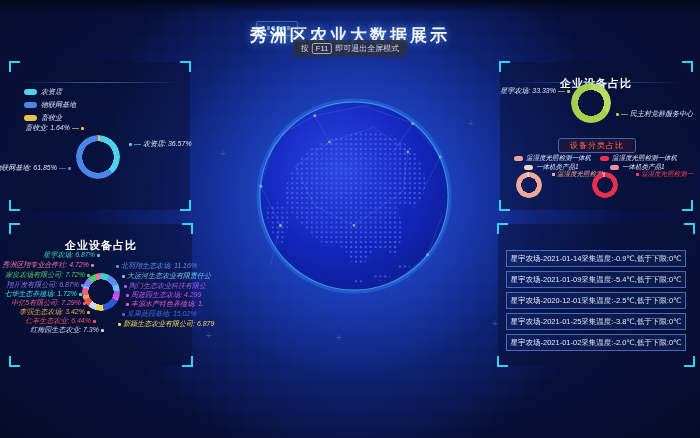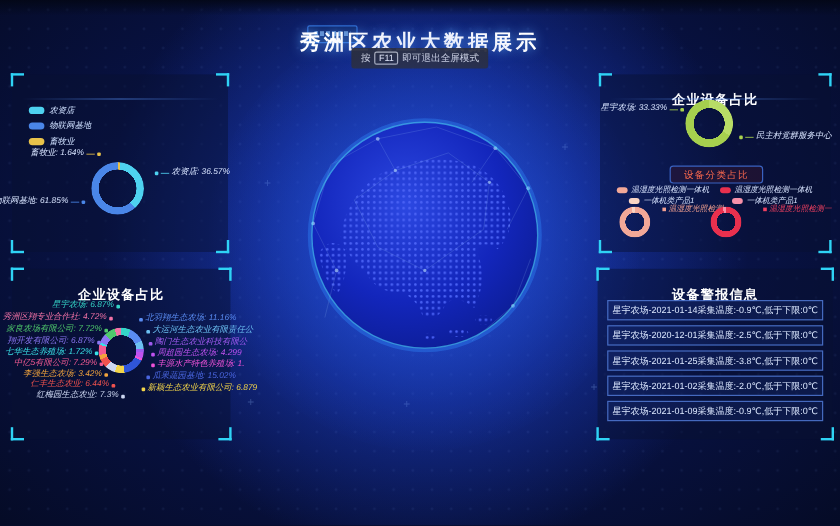--- a/index.html
+++ b/index.html
@@ -350,22 +350,21 @@
         <i class="d" style="width:3px;height:3px;background:currentColor"></i>
         <em>温湿度光照检测一</em>
       </span>
   </section>
 
   <section class="panel" id="panel-alarms">
     <i class="corner tl"></i>
       <i class="corner tr"></i>
     <i class="corner bl"></i>
       <i class="corner br"></i>
-    <h2 class="panel-title">设备警报信息</h2>
     <div class="alarm-list">
       <div class="alarm-row">星宇农场-2021-01-14采集温度:-0.9℃,低于下限:0℃</div>
+      <div class="alarm-row">星宇农场-2021-01-09采集温度:-5.4℃,低于下限:0℃</div>
       <div class="alarm-row">星宇农场-2020-12-01采集温度:-2.5℃,低于下限:0℃</div>
       <div class="alarm-row">星宇农场-2021-01-25采集温度:-3.8℃,低于下限:0℃</div>
       <div class="alarm-row">星宇农场-2021-01-02采集温度:-2.0℃,低于下限:0℃</div>
-      <div class="alarm-row">星宇农场-2021-01-09采集温度:-0.9℃,低于下限:0℃</div>
     </div>
   </section>
 </div>
 
 </body></html>

